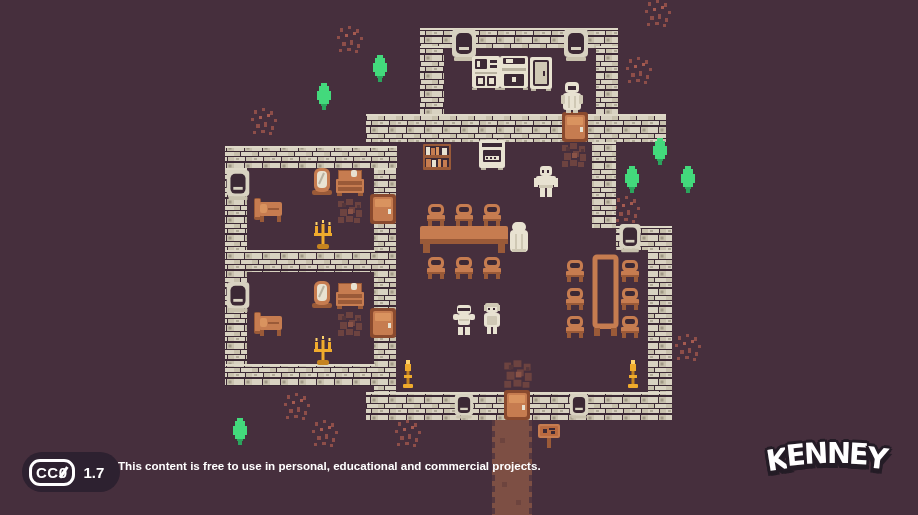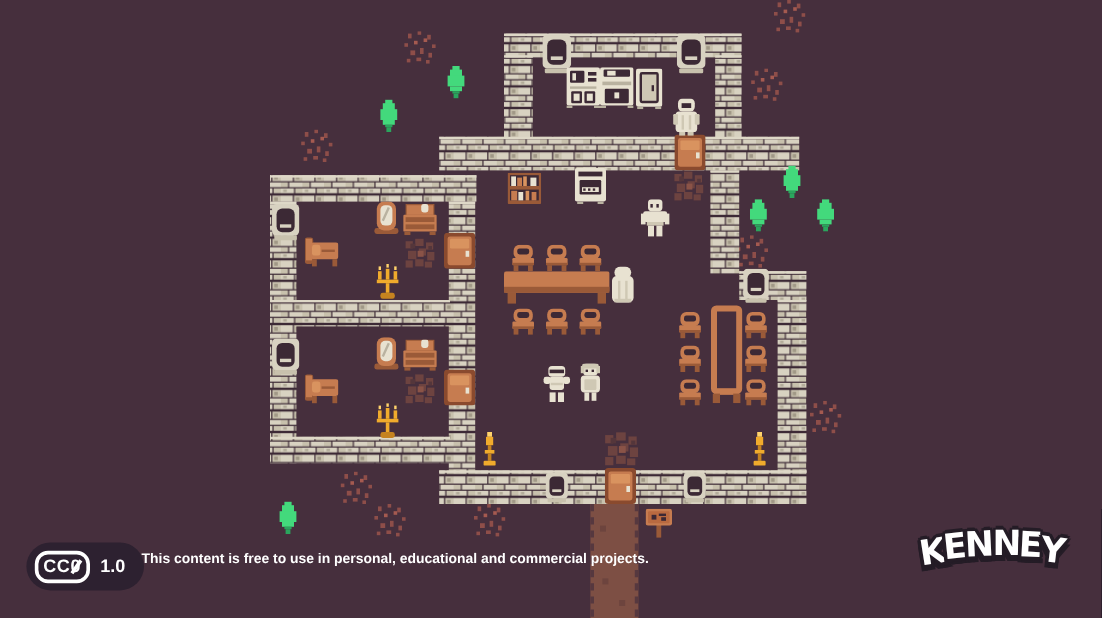--- a/index.html
+++ b/index.html
@@ -401,21 +401,21 @@
         <use href="#spr-tree" x="679" y="166" width="18" height="27"></use>
         <use href="#spr-tree" x="231" y="418" width="18" height="27"></use>
       </g>
   </svg>
 
   <div class="badge-pill">
     <span class="cc-box">
         <span>CC</span>
         <span class="zero">0</span>
       </span>
-    <span class="version">1.0</span>
+    <span class="version">1.7</span>
   </div>
 
   <div class="license">
     <div>This content is free to use in personal, educational and commercial projects.</div>
   </div>
 
   <div class="logo" id="logo"><span style="transform: translateY(5px) rotate(-7deg);">K</span><span style="transform: translateY(1px) rotate(-4deg);">E</span><span style="transform: translateY(0px) rotate(-1deg);">N</span><span style="transform: translateY(0px) rotate(2deg);">N</span><span style="transform: translateY(2px) rotate(5deg);">E</span><span style="transform: translateY(7px) rotate(9deg);">Y</span></div>
 </div>
 
 </body></html>

